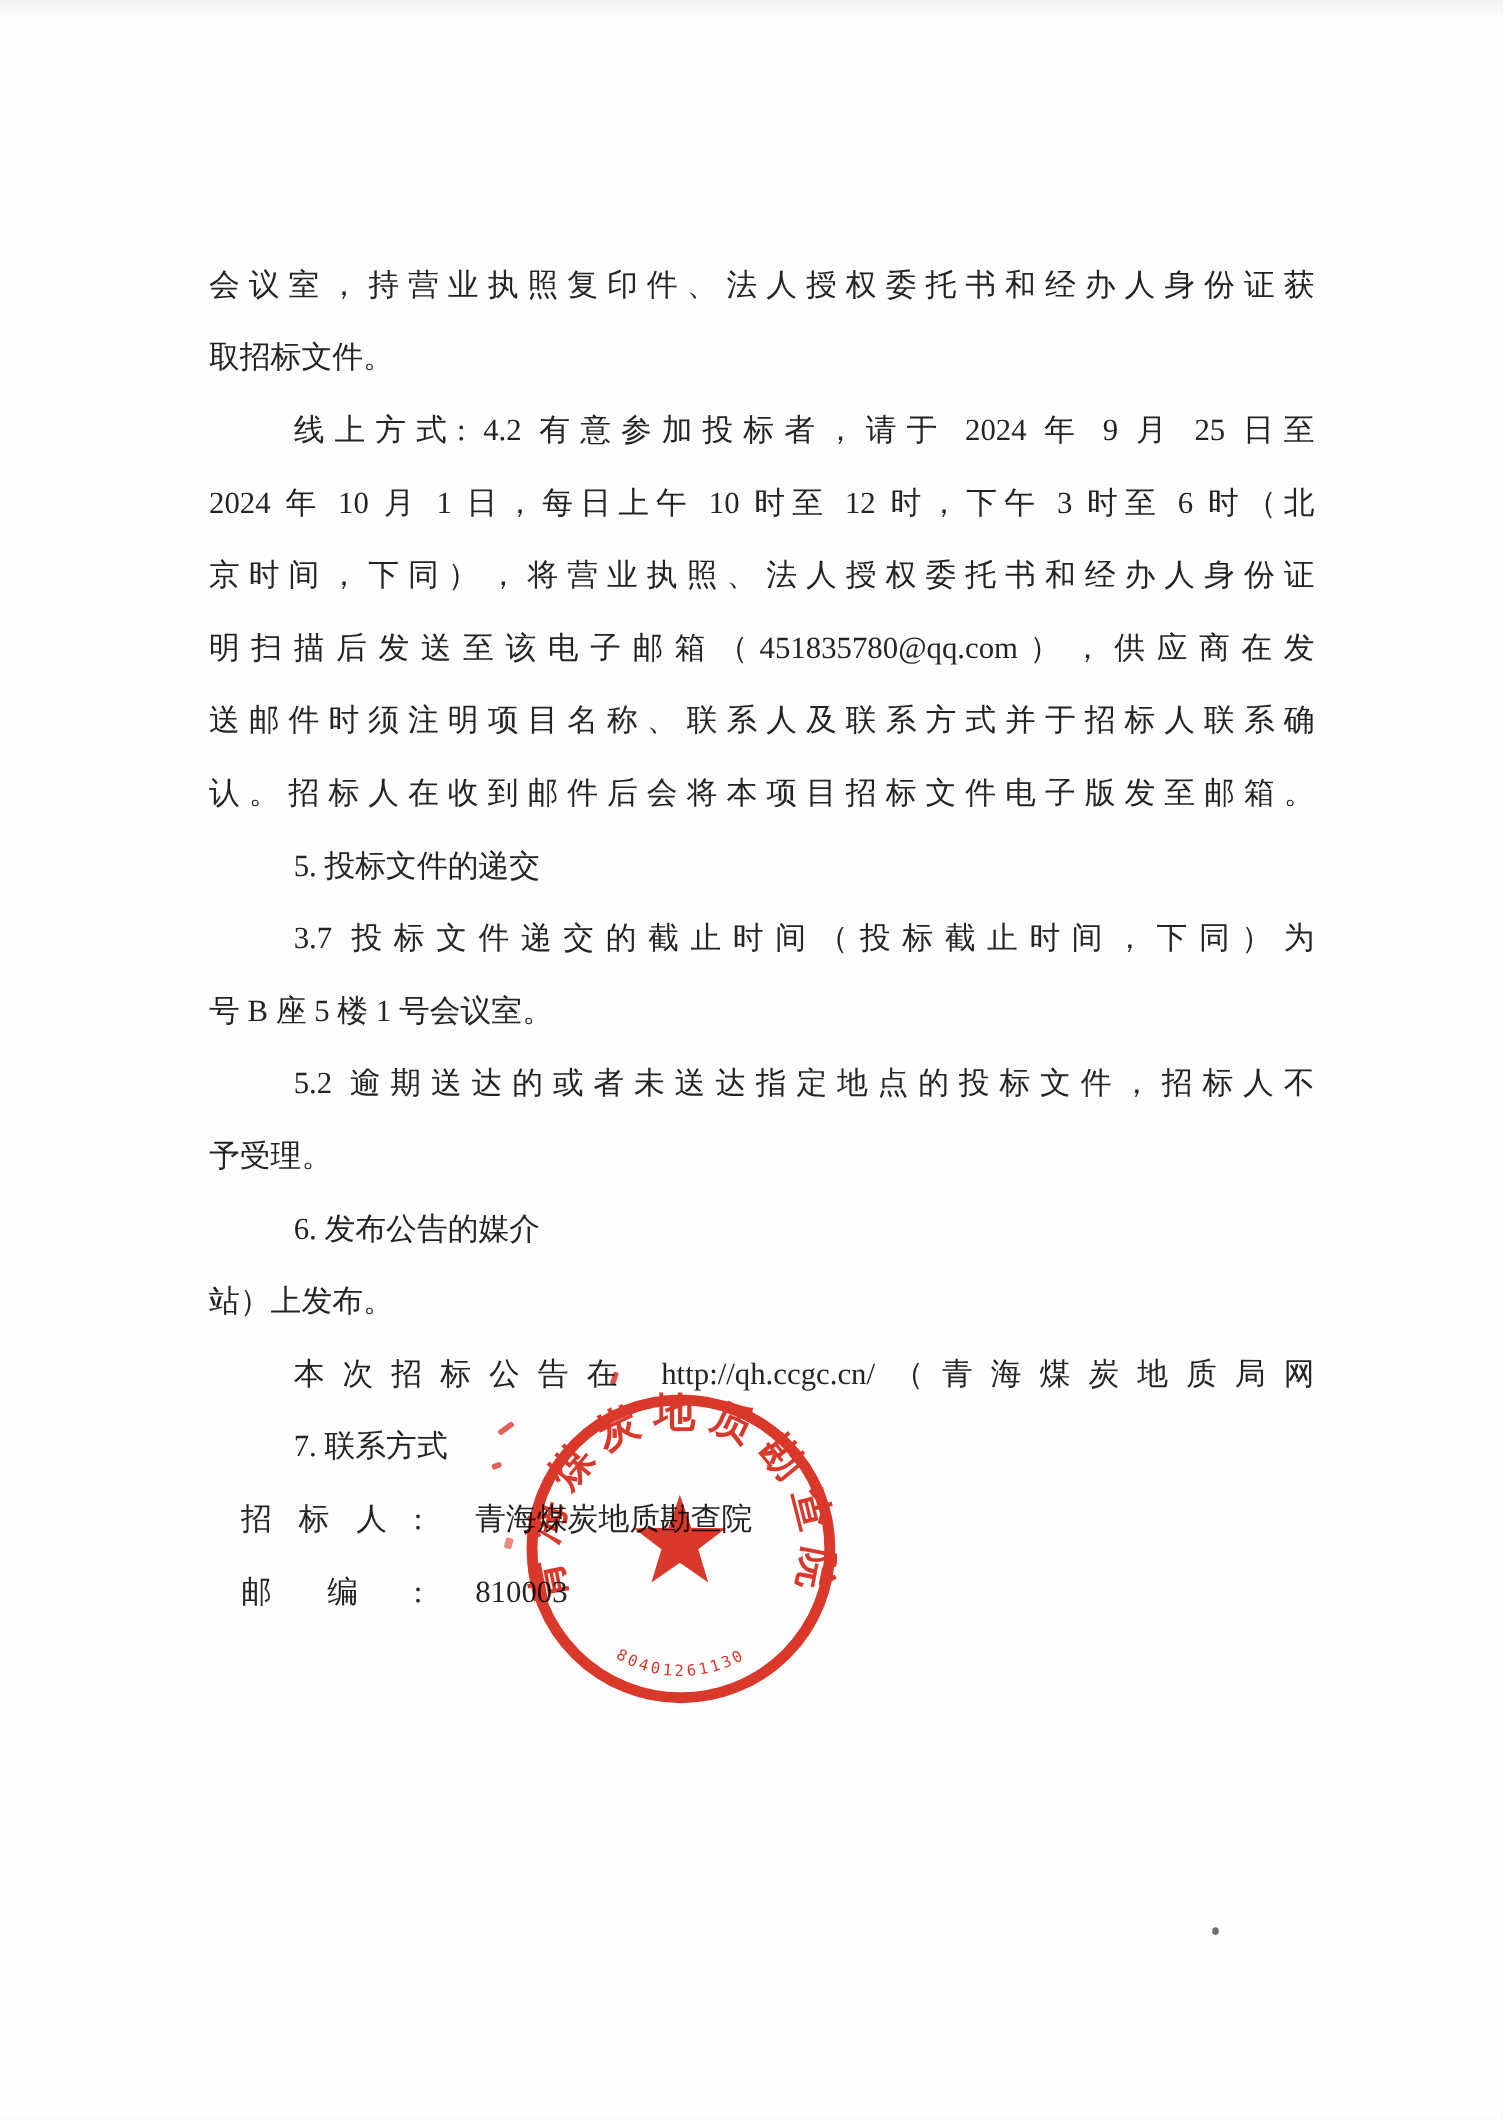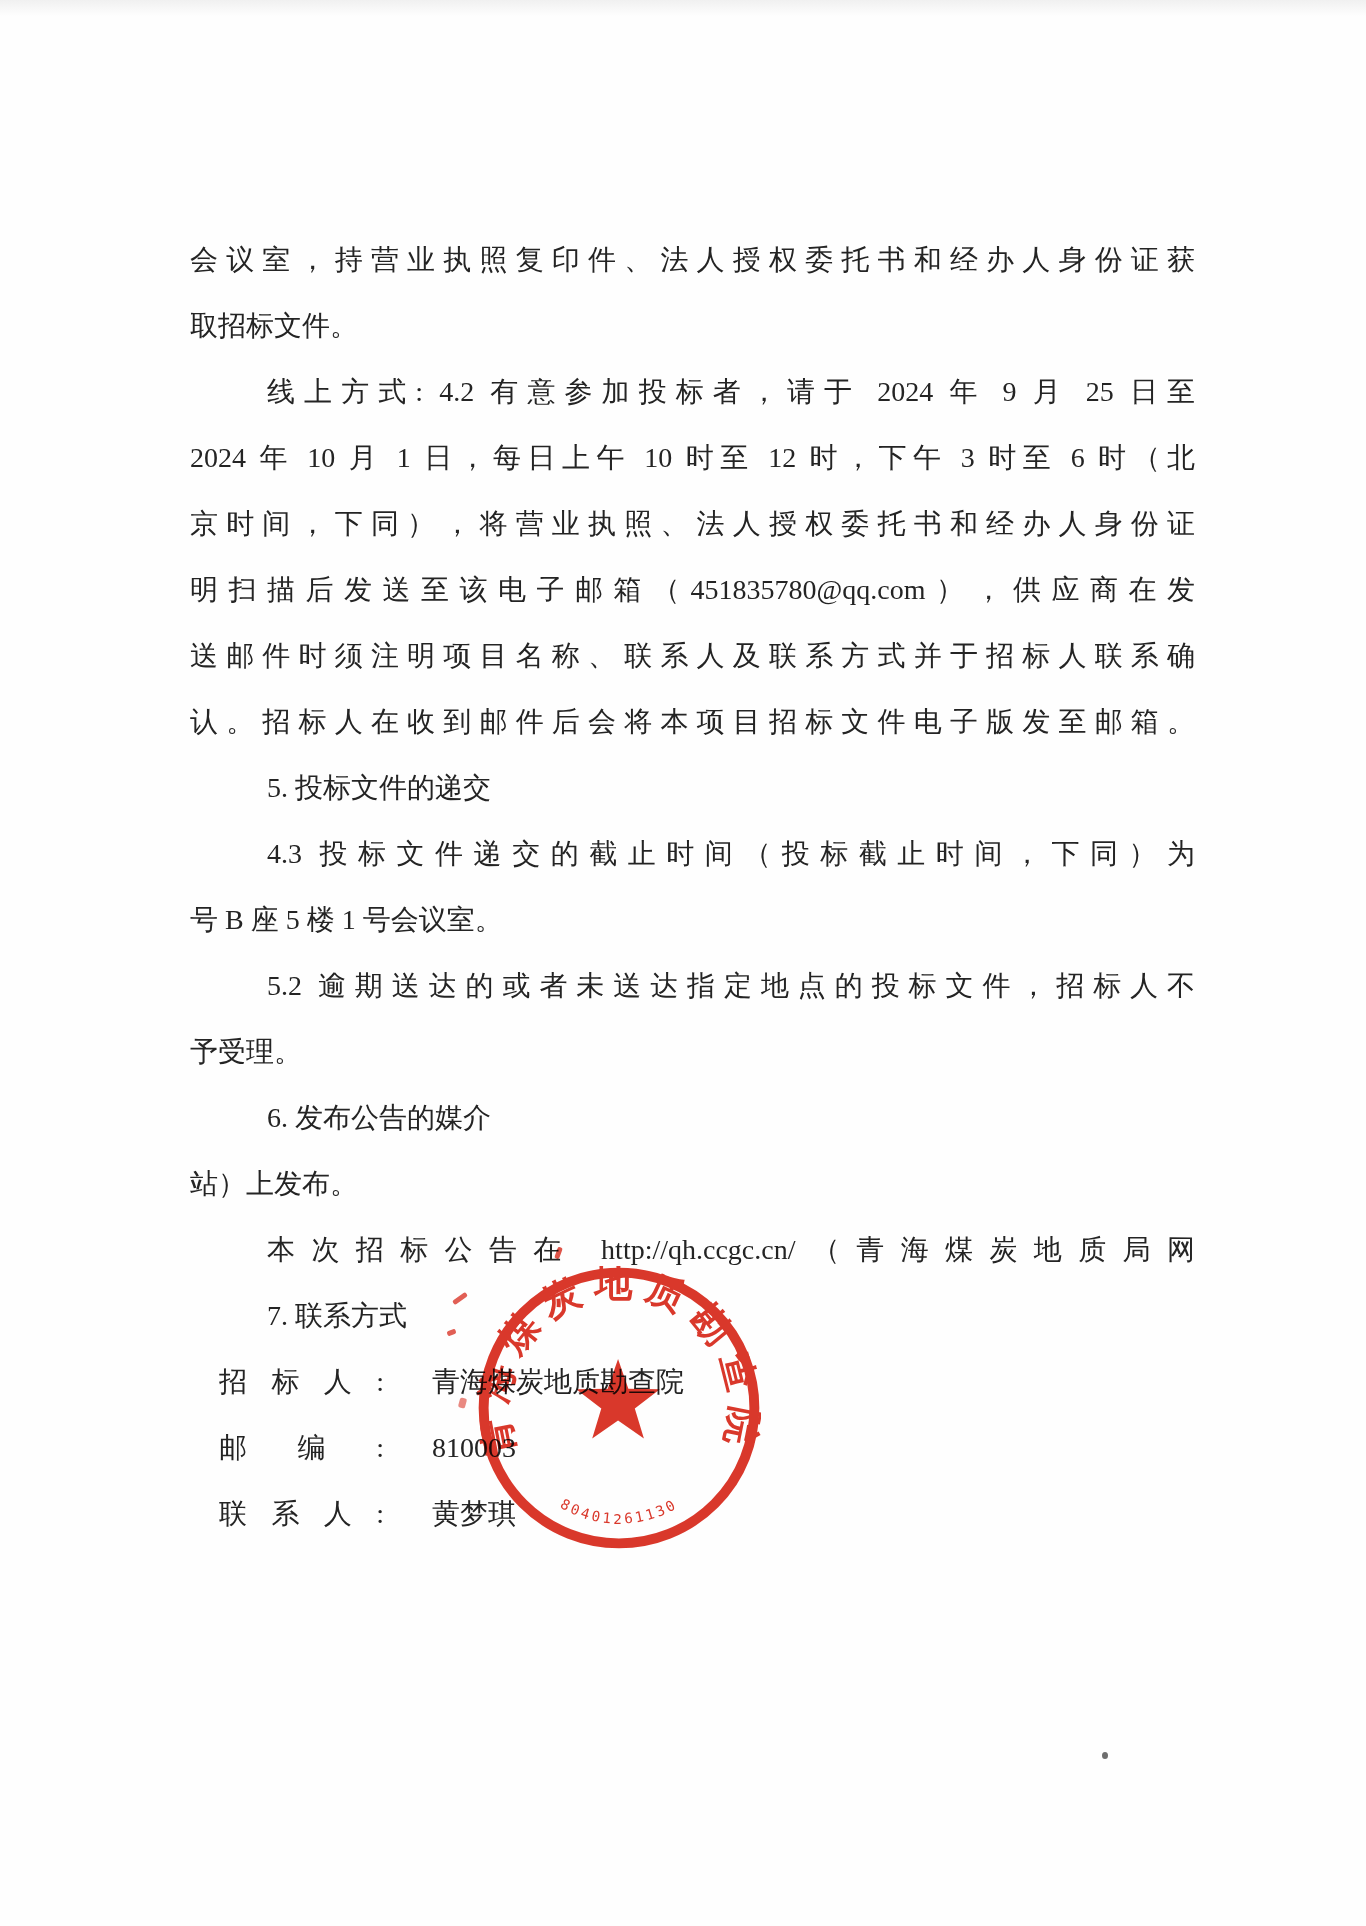--- a/index.html
+++ b/index.html
@@ -67,37 +67,34 @@
   <div class="doc">
     <div class="line fill">会议室，持营业执照复印件、法人授权委托书和经办人身份证获</div>
     <div class="line">取招标文件。</div>
     <div class="line indent fill">线上方式: 4.2 有意参加投标者，请于 2024 年 9 月 25 日至</div>
     <div class="line fill">2024 年 10 月 1 日，每日上午 10 时至 12 时，下午 3 时至 6 时（北</div>
     <div class="line fill">京时间，下同），将营业执照、法人授权委托书和经办人身份证</div>
     <div class="line fill">明扫描后发送至该电子邮箱（451835780@qq.com），供应商在发</div>
     <div class="line fill">送邮件时须注明项目名称、联系人及联系方式并于招标人联系确</div>
     <div class="line fill">认。招标人在收到邮件后会将本项目招标文件电子版发至邮箱。</div>
     <div class="line indent">5. 投标文件的递交</div>
-    <div class="line indent fill">4.3 投标文件递交的截止时间（投标截止时间，下同）为</div>
+    <div class="line indent fill">3.7 投标文件递交的截止时间（投标截止时间，下同）为</div>
     <div class="line">号 B 座 5 楼 1 号会议室。</div>
     <div class="line indent fill">5.2 逾期送达的或者未送达指定地点的投标文件，招标人不</div>
     <div class="line">予受理。</div>
     <div class="line indent">6. 发布公告的媒介</div>
     <div class="line">站）上发布。</div>
     <div class="line indent fill">本次招标公告在 http://qh.ccgc.cn/（青海煤炭地质局网</div>
     <div class="line indent">7. 联系方式</div>
 
     <div class="line contact">
       <span class="clabel">招标人:</span><span class="cvalue">青海煤炭地质勘查院</span>
     </div>
     <div class="line contact">
       <span class="clabel">邮编:</span><span class="cvalue">810003</span>
-    </div>
-    <div class="line contact">
-      <span class="clabel">联系人:</span><span class="cvalue">黄梦琪</span>
     </div>
   </div>
 
   <svg class="seal" viewBox="0 0 300 300" aria-hidden="true">
     <defs>
       <path id="ringArc" d="M 47.8 209 A 118 118 0 1 1 252.2 209" fill="none"></path>
       <path id="serialArc" d="M 46.5 214.7 A 122 122 0 0 0 253.5 214.7" fill="none"></path>
     </defs>
     <circle cx="150" cy="150" r="143" fill="none" stroke="#d8291b" stroke-width="10.5"></circle>
     <polygon fill="#d8291b" points="149,98.2 159.9,129.7 193.2,130.3 166.7,150.4 176.3,182.3 149,163.3 121.7,182.3 131.3,150.4 104.8,130.3 138.1,129.7"></polygon>

